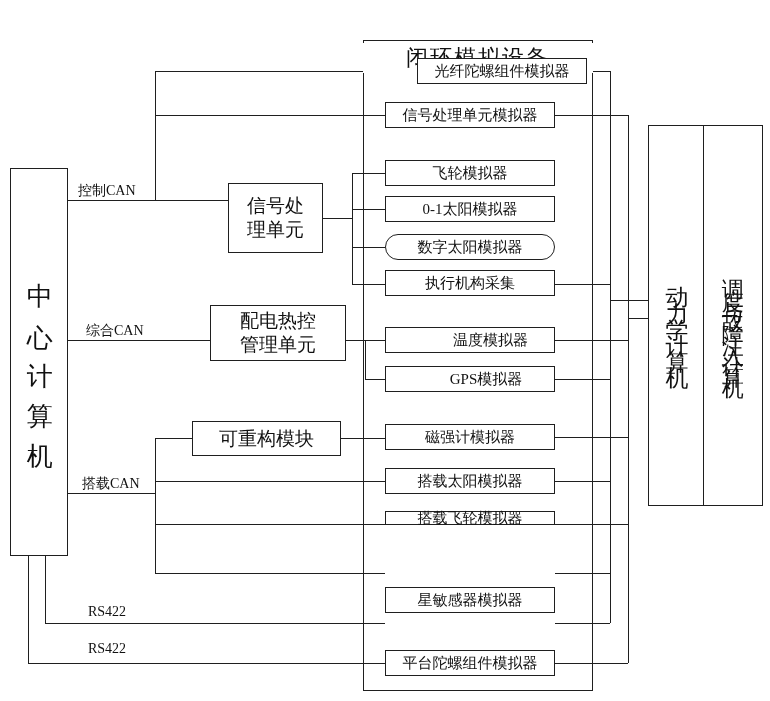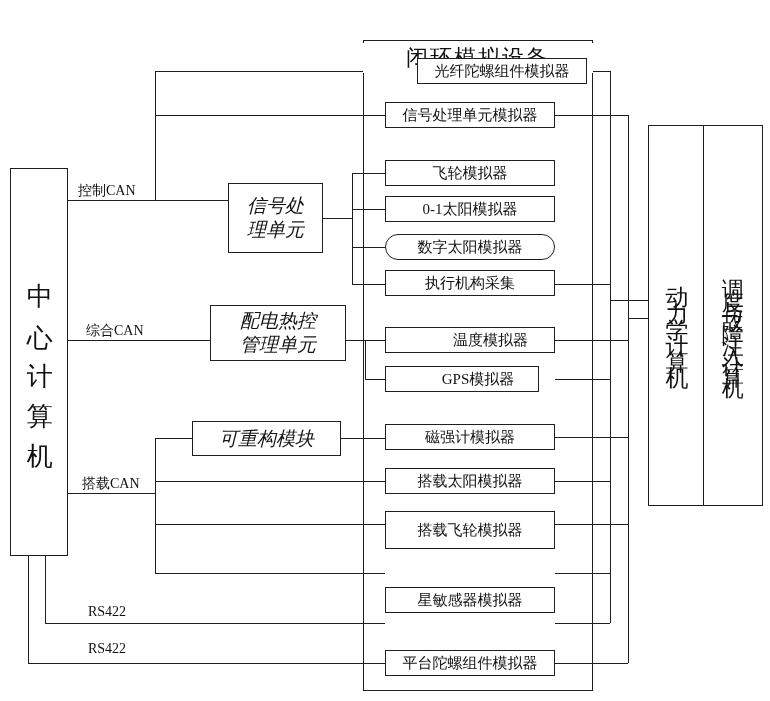--- a/index.html
+++ b/index.html
@@ -24,21 +24,21 @@
     text-align: center;
     white-space: pre-line;
     line-height: 1.25;
   }
   .frame {
     position: absolute;
     border: 1px solid #1f1f1f;
     background: transparent;
   }
   .sim { font-size: 15px; }
-  .unit { font-size: 19px; font-style: italic; }
+  .unit { font-size: 19px; }
   .vtext {
     writing-mode: vertical-lr;
     text-orientation: upright;
   }
   .central { font-size: 26px; letter-spacing: 40px; }
   .dyn { font-size: 23px; letter-spacing: 16px; }
   .sched { font-size: 22px; letter-spacing: 11px; }
   .title {
     position: absolute;
     left: 363px; top: 2px; width: 230px;
@@ -124,24 +124,24 @@
 
   <div class="box unit" style="left:192px; top:421px; width:149px; height:35px;">可重构模块</div>
 
   <div class="box sim" style="left:385px; top:58px; width:170px; height:26px;margin-left:32px;">光纤陀螺组件模拟器</div>
   <div class="box sim" style="left:385px; top:102px; width:170px; height:26px;">信号处理单元模拟器</div>
   <div class="box sim" style="left:385px; top:160px; width:170px; height:26px;">飞轮模拟器</div>
   <div class="box sim" style="left:385px; top:196px; width:170px; height:26px;">0-1太阳模拟器</div>
   <div class="box sim" style="left:385px; top:234px; width:170px; height:26px;border-radius:13px;">数字太阳模拟器</div>
   <div class="box sim" style="left:385px; top:270px; width:170px; height:26px;">执行机构采集</div>
   <div class="box sim" style="left:385px; top:327px; width:170px; height:26px;padding-left:41px;">温度模拟器</div>
-  <div class="box sim" style="left:385px; top:366px; width:154px; height:26px;padding-left:32px;">GPS模拟器</div>
+  <div class="box sim" style="left:385px; top:366px; width:170px; height:26px;padding-left:32px;">GPS模拟器</div>
   <div class="box sim" style="left:385px; top:424px; width:170px; height:26px;">磁强计模拟器</div>
   <div class="box sim" style="left:385px; top:468px; width:170px; height:26px;">搭载太阳模拟器</div>
-  <div class="box sim" style="left:385px; top:511px; width:170px; height:38px;">搭载飞轮模拟器</div>
+  <div class="box sim" style="left:385px; top:511px; width:170px; height:14px;">搭载飞轮模拟器</div>
   <div class="box sim" style="left:385px; top:587px; width:170px; height:26px;">星敏感器模拟器</div>
   <div class="box sim" style="left:385px; top:650px; width:170px; height:26px;">平台陀螺组件模拟器</div>
 
   <div class="box rightpair" style="left:648px; top:125px; width:115px; height:381px;">
     <div class="cell cell-left vtext dyn">动力学计算机</div>
     <div class="cell cell-right vtext sched">调度与故障注入计算机</div>
   </div>
 
   <div class="buslabel" style="left:76px; top:182px;">控制CAN</div>
   <div class="buslabel" style="left:84px; top:322px;">综合CAN</div>

